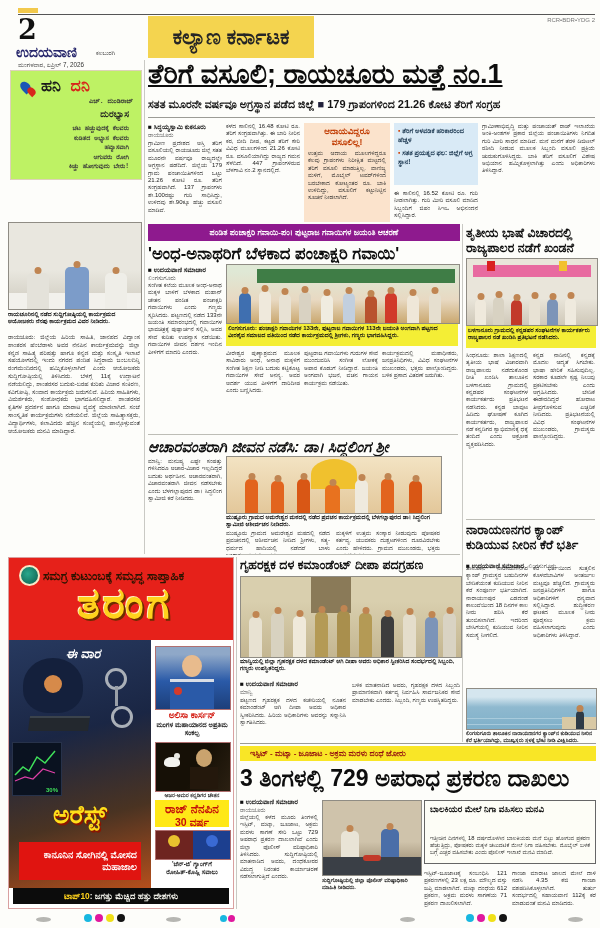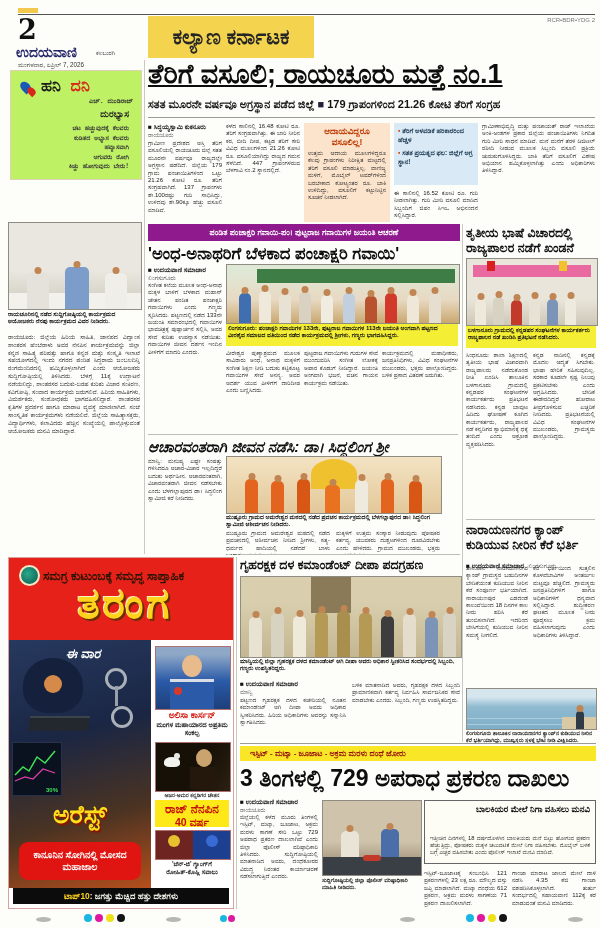--- a/index.html
+++ b/index.html
@@ -208,21 +208,21 @@
   </div>
   <div class="abs col" style="left:240px;top:814px;width:78px;height:100px;">ಜಿಲ್ಲೆಯಲ್ಲಿ ಕಳೆದ ಮೂರು ತಿಂಗಳಲ್ಲಿ ಇಸ್ಪಿಟ್, ಮಟ್ಕಾ, ಜೂಜಾಟ, ಅಕ್ರಮ ಮರಳು ಸಾಗಣೆ ಸೇರಿ ಒಟ್ಟು 729 ಅಪರಾಧ ಪ್ರಕರಣ ದಾಖಲಾಗಿವೆ ಎಂದು ಜಿಲ್ಲಾ ಪೊಲೀಸ್ ವರಿಷ್ಠಾಧಿಕಾರಿ ತಿಳಿಸಿದರು. ಸುದ್ದಿಗೋಷ್ಠಿಯಲ್ಲಿ ಮಾತನಾಡಿದ ಅವರು, ದಂಧೆಕೋರರ ವಿರುದ್ಧ ನಿರಂತರ ಕಾರ್ಯಾಚರಣೆ ನಡೆಸಲಾಗುತ್ತಿದೆ ಎಂದರು.</div>
   <div class="photo" style="left:322px;top:800px;width:98px;height:74px;background:linear-gradient(#cfc3ab 55%,#8a7a60);">
     <div class="abs" style="left:0;bottom:0;width:100%;height:18px;background:#3a3f46;"></div>
     <div class="abs" style="left:40px;bottom:14px;width:18px;height:6px;background:#c23a2a;border-radius:3px;"></div>
     <div class="person" style="left:18px;bottom:18px;width:18px;height:26px;background:#e9e4d6;"></div>
     <div class="person" style="left:58px;bottom:18px;width:18px;height:28px;background:#4a6ea8;"></div>
   </div>
   <div class="abs cap" style="left:322px;top:877px;width:98px;height:24px;font-size:5.6px;">ಸುದ್ದಿಗೋಷ್ಠಿಯಲ್ಲಿ ಜಿಲ್ಲಾ ಪೊಲೀಸ್ ವರಿಷ್ಠಾಧಿಕಾರಿ ಮಾಹಿತಿ ನೀಡಿದರು.</div>
   <div class="abs" style="left:424px;top:800px;width:172px;height:64px;border:1px solid #666;box-sizing:border-box;padding:3px 5px;background:#fdfdf6;">
-    <div style="font-size:8.6px;font-weight:800;text-align:right;color:#101010;margin-bottom:20px;">ಬಾಲಕಿಯರ ಮೇಲೆ ನಿಗಾ ವಹಿಸಲು ಮನವಿ</div>
+    <div style="font-size:8.6px;font-weight:800;text-align:left;color:#101010;margin-bottom:20px;">ಬಾಲಕಿಯರ ಮೇಲೆ ನಿಗಾ ವಹಿಸಲು ಮನವಿ</div>
     <div class="col" style="position:static;width:160px;height:44px;font-size:5.8px;line-height:7px;">ಇತ್ತೀಚಿನ ದಿನಗಳಲ್ಲಿ 18 ವರ್ಷದೊಳಗಿನ ಬಾಲಕಿಯರು ಮನೆ ಬಿಟ್ಟು ಹೋಗುವ ಪ್ರಕರಣ ಹೆಚ್ಚುತ್ತಿದ್ದು, ಪೋಷಕರು ಮಕ್ಕಳ ಚಟುವಟಿಕೆ ಮೇಲೆ ನಿಗಾ ವಹಿಸಬೇಕು. ಮೊಬೈಲ್ ಬಳಕೆ ಬಗ್ಗೆ ಎಚ್ಚರ ವಹಿಸಬೇಕು ಎಂದು ಪೊಲೀಸ್ ಇಲಾಖೆ ಮನವಿ ಮಾಡಿದೆ.</div>
   </div>
   <div class="abs col" style="left:424px;top:870px;width:83px;height:46px;">ಇಸ್ಪಿಟ್-ಜೂಜಾಟಕ್ಕೆ ಸಂಬಂಧಿಸಿ 121 ಪ್ರಕರಣಗಳಲ್ಲಿ 23 ಲಕ್ಷ ರೂ. ಮೌಲ್ಯದ ವಸ್ತು ಜಪ್ತಿ ಮಾಡಲಾಗಿದೆ. ಮಟ್ಕಾ ದಂಧೆಯ 612 ಪ್ರಕರಣ, ಅಕ್ರಮ ಮರಳು ಸಾಗಣೆಯ 71 ಪ್ರಕರಣ ದಾಖಲಿಸಲಾಗಿದೆ.</div>
   <div class="abs col" style="left:512px;top:870px;width:84px;height:46px;">ಗಾಂಜಾ ಮಾರಾಟ ಜಾಲದ ಮೇಲೆ ದಾಳಿ ನಡೆಸಿ 4.35 ಕೆಜಿ ಗಾಂಜಾ ವಶಪಡಿಸಿಕೊಳ್ಳಲಾಗಿದೆ. ತುರ್ತು ಸಂದರ್ಭದಲ್ಲಿ ಸಹಾಯವಾಣಿ 112ಕ್ಕೆ ಕರೆ ಮಾಡುವಂತೆ ಮನವಿ ಮಾಡಿದರು.</div>
 
   <div class="abs" style="left:8px;top:557px;width:226px;height:352px;background:#fff;border:1px solid #d9a0a0;box-sizing:border-box;">
     <div class="abs" style="left:0;top:0;width:224px;height:82px;background:#e6211a;">
       <div class="abs" style="left:10px;top:7px;width:17px;height:17px;border-radius:50%;background:radial-gradient(circle at 40% 40%,#2aa88c,#0c5c4c);border:2px solid #f6e9c8;"></div>
       <div class="abs" style="left:34px;top:11px;width:184px;font-size:12px;font-weight:800;color:#2b1400;">ಸಮಗ್ರ ಕುಟುಂಬಕ್ಕೆ ಸಮೃದ್ಧ ಸಾಪ್ತಾಹಿಕ</div>
       <div class="abs" style="left:0;top:22px;width:232px;text-align:center;font-size:42px;font-weight:800;color:#ffd21c;letter-spacing:3px;text-shadow:2px 2px 0 #6b2c00,-1px -1px 0 #fff0c0;">ತರಂಗ</div>
@@ -236,41 +236,41 @@
       <div class="abs" style="left:35px;top:35px;width:18px;height:18px;border-radius:50%;background:#d68a4a;"></div>
       <div class="abs" style="left:20px;top:76px;width:60px;height:13px;background:#23282e;transform:skewX(-8deg);border-top:2px solid #3b434c;"></div>
       <div class="abs" style="left:3px;top:102px;width:48px;height:52px;background:#0a1220;border:1px solid #27324a;">
         <svg width="46" height="40" style="position:absolute;left:0;top:2px;">
           <polyline points="2,30 10,22 16,26 24,12 32,18 42,6" fill="none" stroke="#3fe05a" stroke-width="1.5"></polyline>
           <polyline points="2,36 12,32 20,34 30,24 42,28" fill="none" stroke="#e040a8" stroke-width="1.2"></polyline>
         </svg>
         <div class="abs" style="right:3px;bottom:2px;font-size:6px;font-weight:bold;color:#3fe05a;">30%</div>
       </div>
       <div class="abs" style="left:2px;top:160px;width:138px;text-align:center;font-size:25px;font-weight:800;color:#ffdf1a;text-shadow:1.5px 1.5px 0 #8c1500;">ಅರೆಸ್ಟ್</div>
-      <div class="abs" style="left:10px;top:202px;width:122px;height:38px;background:#e01410;display:flex;align-items:center;justify-content:center;text-align:center;border-radius:9px;">
+      <div class="abs" style="left:10px;top:202px;width:122px;height:38px;background:#e01410;display:flex;align-items:center;justify-content:center;text-align:right;">
         <span style="color:#fff;font-size:9.5px;font-weight:800;line-height:12px;padding:0 4px;">ಕಾನೂನಿನ ಸೋಗಿನಲ್ಲಿ ಮೋಸದ ಮಹಾಜಾಲ</span>
       </div>
     </div>
     <div class="photo" style="left:146px;top:88px;width:74px;height:62px;background:linear-gradient(#8fa8c8 12%,#2a5aa8 55%,#1d3f7a);border-color:#b07070;">
       <div class="abs" style="left:26px;top:8px;width:20px;height:22px;border-radius:50%;background:#e8bb8d;"></div>
       <div class="abs" style="left:14px;top:32px;width:44px;height:28px;background:#2a5aa8;border-top:3px solid #d8dde6;"></div>
       <div class="abs" style="left:18px;top:40px;width:8px;height:8px;border-radius:50%;background:#d43a2a;"></div>
     </div>
     <div class="abs" style="left:142px;top:152px;width:82px;text-align:center;font-size:9px;font-weight:800;color:#d31a10;">ಅಲಿಸಾ ಕಾರ್ಸನ್</div>
     <div class="abs" style="left:142px;top:163px;width:82px;text-align:center;font-size:6.8px;line-height:8px;font-weight:bold;color:#1a1a1a;">ಮಂಗಳ ಮಹಾಯಾನದ ಅಪ್ರತಿಮ ಸಂಕಲ್ಪ</div>
     <div class="photo" style="left:146px;top:184px;width:74px;height:48px;background:linear-gradient(120deg,#161006 55%,#2b2012);border-color:#b07070;">
       <div class="abs" style="left:40px;top:6px;width:16px;height:18px;border-radius:50%;background:#caa36e;"></div>
       <div class="abs" style="left:34px;top:24px;width:28px;height:22px;background:#24180c;"></div>
       <div class="abs" style="left:8px;top:14px;width:16px;height:10px;border-radius:60% 60% 40% 40%;background:#f2f2ee;"></div>
       <div class="abs" style="left:18px;top:10px;width:6px;height:6px;border-radius:50%;background:#e8e8e2;"></div>
     </div>
     <div class="abs" style="left:142px;top:234px;width:82px;text-align:center;font-size:5.6px;font-weight:bold;color:#222;">ಅಜರ-ಅಮರ ಕನ್ನಡಿಗರ ಚೇತನ</div>
     <div class="abs" style="left:146px;top:242px;width:74px;height:27px;background:#ffe817;text-align:center;">
       <div style="font-size:12px;font-weight:800;color:#c40f0a;padding-top:2px;text-align:center;">ರಾಜ್ ನೆನಪಿನ</div>
-      <div style="font-size:10.5px;font-weight:800;color:#c40f0a;">40 ವರ್ಷ</div>
+      <div style="font-size:10.5px;font-weight:800;color:#c40f0a;">30 ವರ್ಷ</div>
     </div>
     <div class="photo" style="left:146px;top:272px;width:74px;height:28px;border-color:#b07070;background:#333;">
       <div class="abs" style="left:0;top:0;width:37px;height:28px;background:#6e2420;"></div>
       <div class="abs" style="left:37px;top:0;width:37px;height:28px;background:#1c3f8f;"></div>
       <div class="abs" style="left:12px;top:4px;width:12px;height:12px;border-radius:50%;background:#e8c22e;"></div>
       <div class="abs" style="left:50px;top:4px;width:12px;height:12px;border-radius:50%;background:#3a6ad4;"></div>
     </div>
     <div class="abs" style="left:142px;top:302px;width:82px;text-align:center;font-size:6.4px;line-height:8px;font-weight:800;color:#222;">
       <div>'ಜೆನ್-ಜಿ' ಗ್ಯಾಂಗ್‌ಗೆ</div>
       <div>ರೋಹಿತ್-ಕೊಹ್ಲಿ ಸವಾಲು</div>

